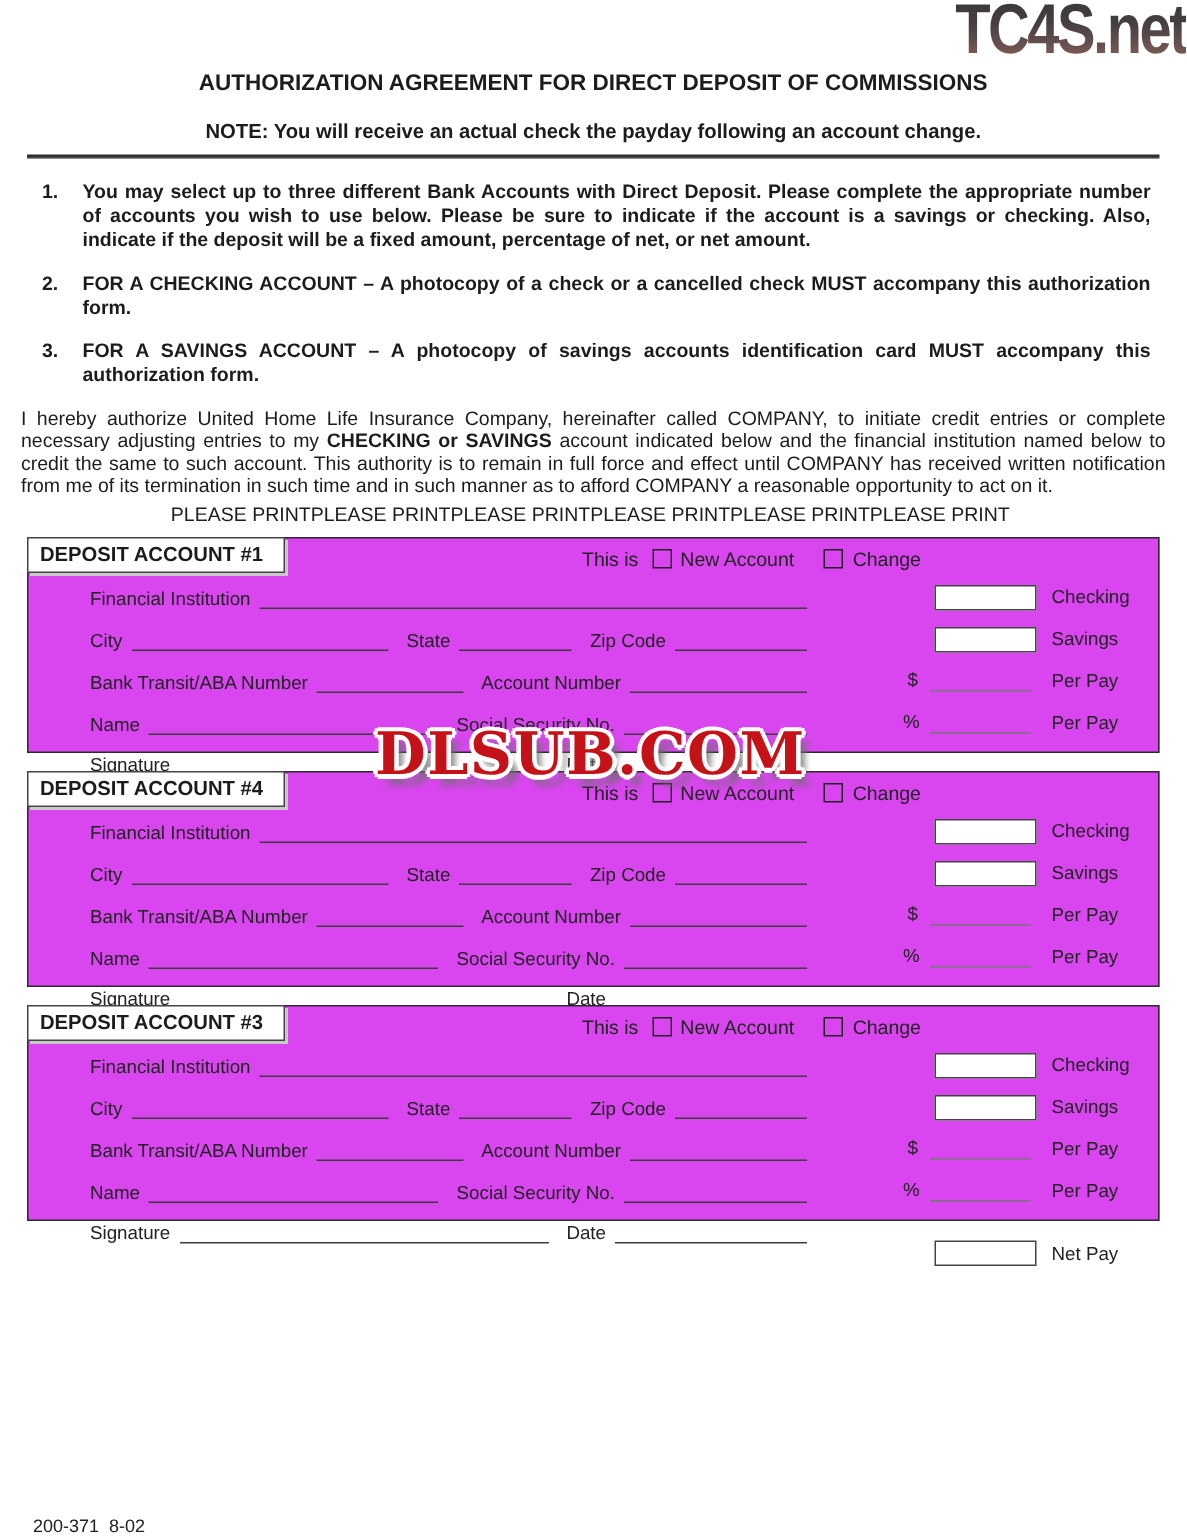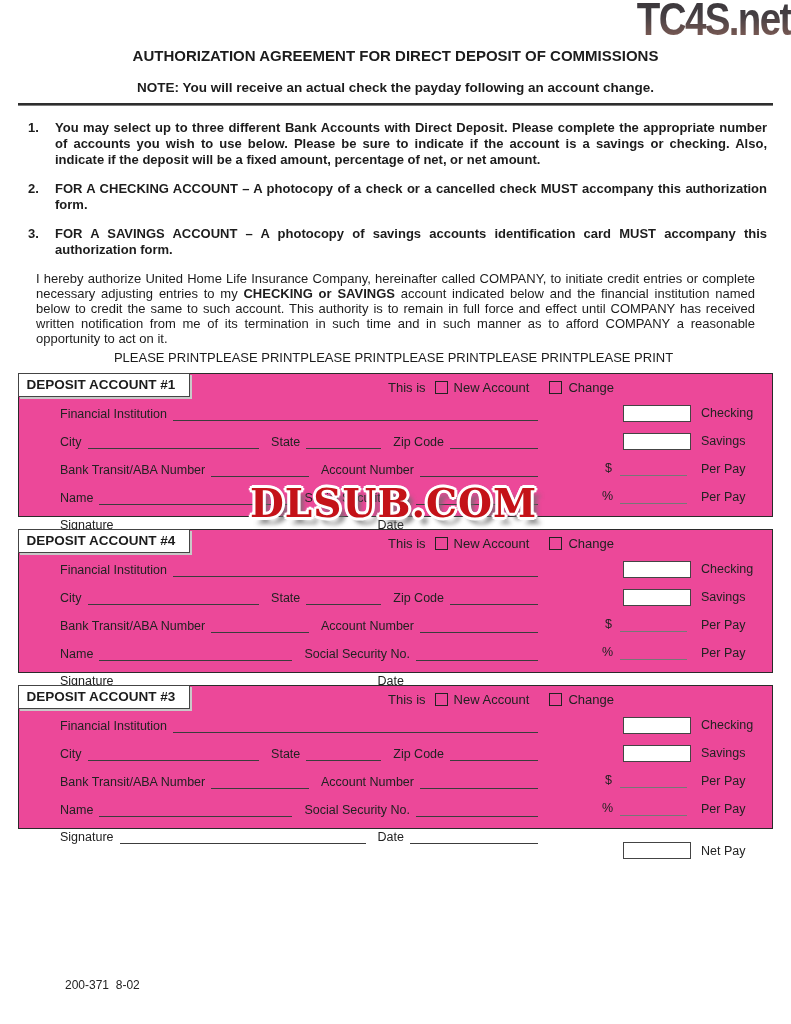--- a/index.html
+++ b/index.html
@@ -14,28 +14,28 @@
 
   .title{margin:0 18px;padding-top:47px;text-align:center;font-weight:bold;font-size:15px;line-height:18px;}
   .note{text-align:center;font-weight:bold;font-size:13.5px;margin-top:15px;}
   .rule{height:3px;margin:8px 18px 0;background:linear-gradient(180deg,#2e2e2e 0%,#2e2e2e 55%,#ababab 100%);}
 
   .instructions{margin:14px 24px 0 28px;font-weight:bold;font-size:13px;}
   .instr{display:flex;margin-bottom:13px;line-height:16px;}
   .instr .num{width:27px;flex:none;}
   .instr .txt{flex:1;text-align:justify;}
 
-  .auth{margin:13px 36px 0;font-size:13px;line-height:15px;text-align:justify;}
+  .auth{margin:13px 14px 0;font-size:13px;line-height:15px;text-align:justify;}
   .auth b{font-weight:bold;}
 
   .pp-row{display:flex;justify-content:center;margin:4px 28px 0 24px;
           font-weight:normal;font-size:13px;}
 
   #sections{margin:8px 18px 0;display:flex;flex-direction:column;gap:12px;}
-  .section{position:relative;height:144px;border:1.4px solid #2a2a2a;background:#ec4899;box-sizing:border-box;}
+  .section{position:relative;height:144px;border:1.4px solid #2a2a2a;background:#d946ef;box-sizing:border-box;}
   .tab{position:absolute;left:-1.4px;top:-1.4px;width:172px;height:24px;box-sizing:border-box;
        border:1px solid #444;background:#fff;box-shadow:2px 2px 0 #c9c9c9;
        display:flex;align-items:center;padding-left:8px;font-weight:bold;font-size:13.5px;}
   .thisis{position:absolute;left:369px;top:6px;display:flex;align-items:center;font-size:13px;color:#222;}
   .thisis .gap1{margin-left:9px;}
   .thisis .gap2{margin-left:20px;}
   .cb{width:11px;height:11px;border:1.4px solid #222;display:inline-block;margin-right:6px;flex:none;}
 
   .frow{position:absolute;left:7px;width:512px;display:flex;align-items:flex-end;
         font-size:12.5px;height:17px;color:#222;}
@@ -56,21 +56,21 @@
   .rline{position:absolute;left:601px;width:67px;border-bottom:1.2px solid #777;height:0;}
   .rn1{top:101px;} .rn2{top:129px;}
 
   
   .dlsub{position:absolute;left:250px;top:480px;font-family:"DejaVu Serif",serif;
          font-weight:bold;font-size:39px;letter-spacing:1px;color:#c41218;white-space:nowrap;
          text-shadow:-2px -2px 0 #fff,2px -2px 0 #fff,-2px 2px 0 #fff,2px 2px 0 #fff,
                      -3px 0 0 #fff,3px 0 0 #fff,0 -3px 0 #fff,0 3px 0 #fff,
                      6px 7px 4px rgba(110,110,110,0.75);}
 
-  .formnum{position:absolute;left:22px;top:978px;font-size:12px;color:#222;white-space:pre;margin-left:43px;}
+  .formnum{position:absolute;left:22px;top:1010px;font-size:12px;color:#222;white-space:pre;}
   .traders{position:absolute;right:4px;top:1032px;font-size:33px;font-weight:bold;
            font-family:"DejaVu Sans",sans-serif;color:#d4676b;white-space:nowrap;
            -webkit-text-stroke:1.5px #47150f;
            text-shadow:-2px -2px 0 #fff,2px -2px 0 #fff,-2px 2px 0 #fff,2px 2px 0 #fff,
                        4px 4px 3px #b9b9b9;}
 </style>
 </head>
 <body>
 
 <div class="page">

